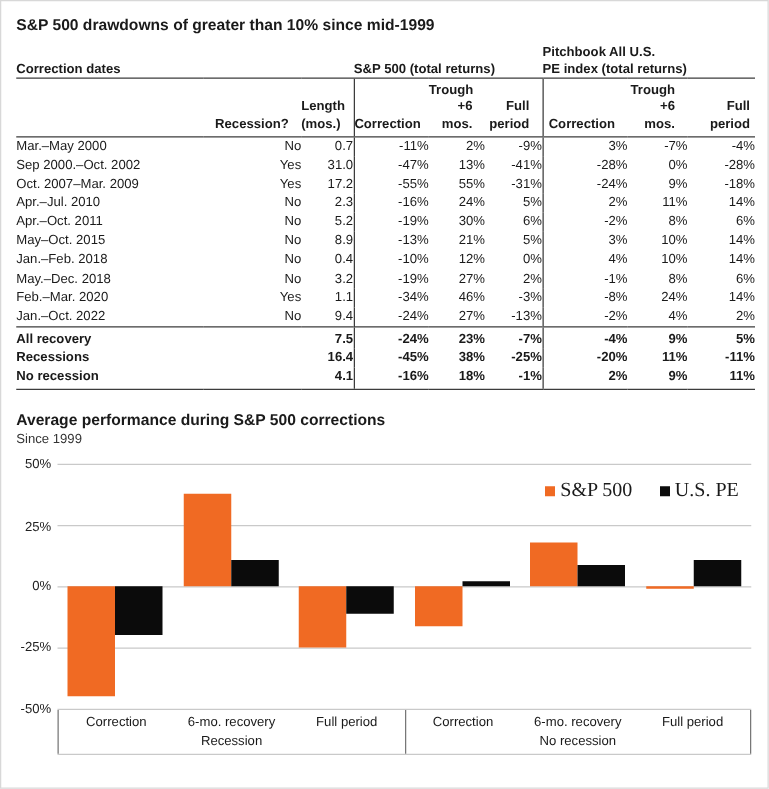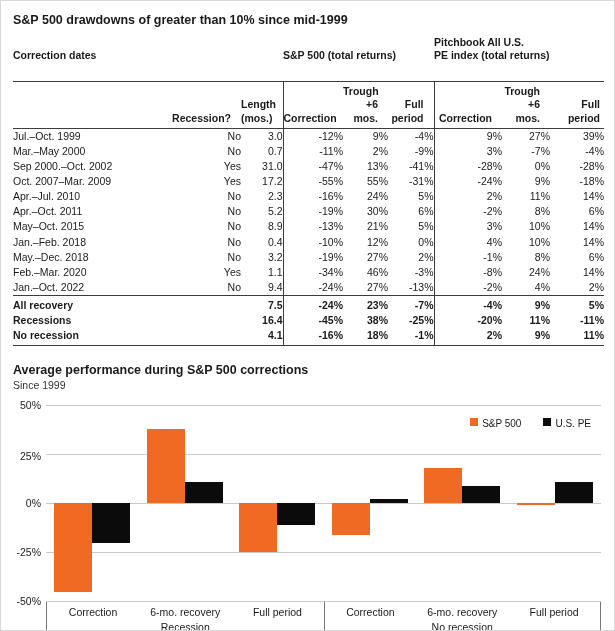--- a/index.html
+++ b/index.html
@@ -16,21 +16,21 @@
   .table-title {
     font-size:12.5px; font-weight:bold; margin:2px 0 8px 0;
   }
   table.dd {
     border-collapse:collapse; table-layout:fixed; width:591px;
     font-size:10.5px; line-height:1.25;
   }
   table.dd td { padding:1px 0; }
   tr.ghead td {
     font-weight:bold; vertical-align:bottom;
-    border-bottom:1px solid #3c3c3c; padding-bottom:19px;
+    border-bottom:1px solid #3c3c3c; padding-bottom:0;
     text-align:left; white-space:pre-line;
   }
   tr.shead td {
     font-weight:bold; vertical-align:bottom;
     border-bottom:1px solid #3c3c3c;
     padding:3px 10px 3px 0; text-align:right; white-space:pre-line;
   }
   tr.shead td.c9 { padding-right:4px; }
   tr.shead td.blank { padding:0; }
   td.dates { text-align:left; padding-right:0; }
@@ -47,21 +47,21 @@
   .chart-title { font-size:12.5px; font-weight:bold; margin:17px 0 2px 0; }
   .chart-subtitle { font-size:10.5px; color:#333; margin:0 0 14px 0; }
 
   .chart { position:relative; width:591px; height:234px; }
   .ylabels { position:absolute; left:0; top:0; width:28px; height:196px; }
   .ylabels span { position:absolute; right:0; font-size:10.5px; color:#222; }
   .plot { position:absolute; left:33px; top:0; width:555px; height:196px; }
   .gridline { position:absolute; left:0; width:555px; height:1px; background:#c9c9c9; z-index:1; }
   .bar { position:absolute; z-index:2; }
   .legend { position:absolute; top:13px; right:10px; display:flex; gap:22px; z-index:3; }
-  .legend-item { display:flex; gap:4px; font-size:10px; }
+  .legend-item { display:flex; align-items:center; gap:4px; font-size:16px;font-family:Liberation Serif, serif; }
   .legend-swatch { width:8px; height:8px; display:inline-block; }
 
   .xarea {
     position:absolute; left:33px; top:196px; width:555px; height:37px;
     border-top:1px solid #c9c9c9; border-bottom:1px solid #c9c9c9;
     display:flex;
   }
   .xgroup {
     width:50%; border-left:1px solid #777;
     display:flex; flex-wrap:wrap; align-content:flex-start;
@@ -105,31 +105,20 @@
       <td>Full
 period</td>
       <td class="vdiv">Correction</td>
       <td>Trough
 +6 mos.</td>
       <td class="c9">Full
 period</td>
     </tr>
   </thead>
   <tbody class="data">
-      <tr>
-        <td class="dates">Jul.–Oct. 1999</td>
-        <td class="num c2">No</td>
-        <td class="num c3">3.0</td>
-        <td class="num c4 vdiv">-12%</td>
-        <td class="num c5">9%</td>
-        <td class="num c6">-4%</td>
-        <td class="num c7 vdiv">9%</td>
-        <td class="num c8">27%</td>
-        <td class="num c9">39%</td>
-      </tr>
       <tr>
         <td class="dates">Mar.–May 2000</td>
         <td class="num c2">No</td>
         <td class="num c3">0.7</td>
         <td class="num c4 vdiv">-11%</td>
         <td class="num c5">2%</td>
         <td class="num c6">-9%</td>
         <td class="num c7 vdiv">3%</td>
         <td class="num c8">-7%</td>
         <td class="num c9">-4%</td>

